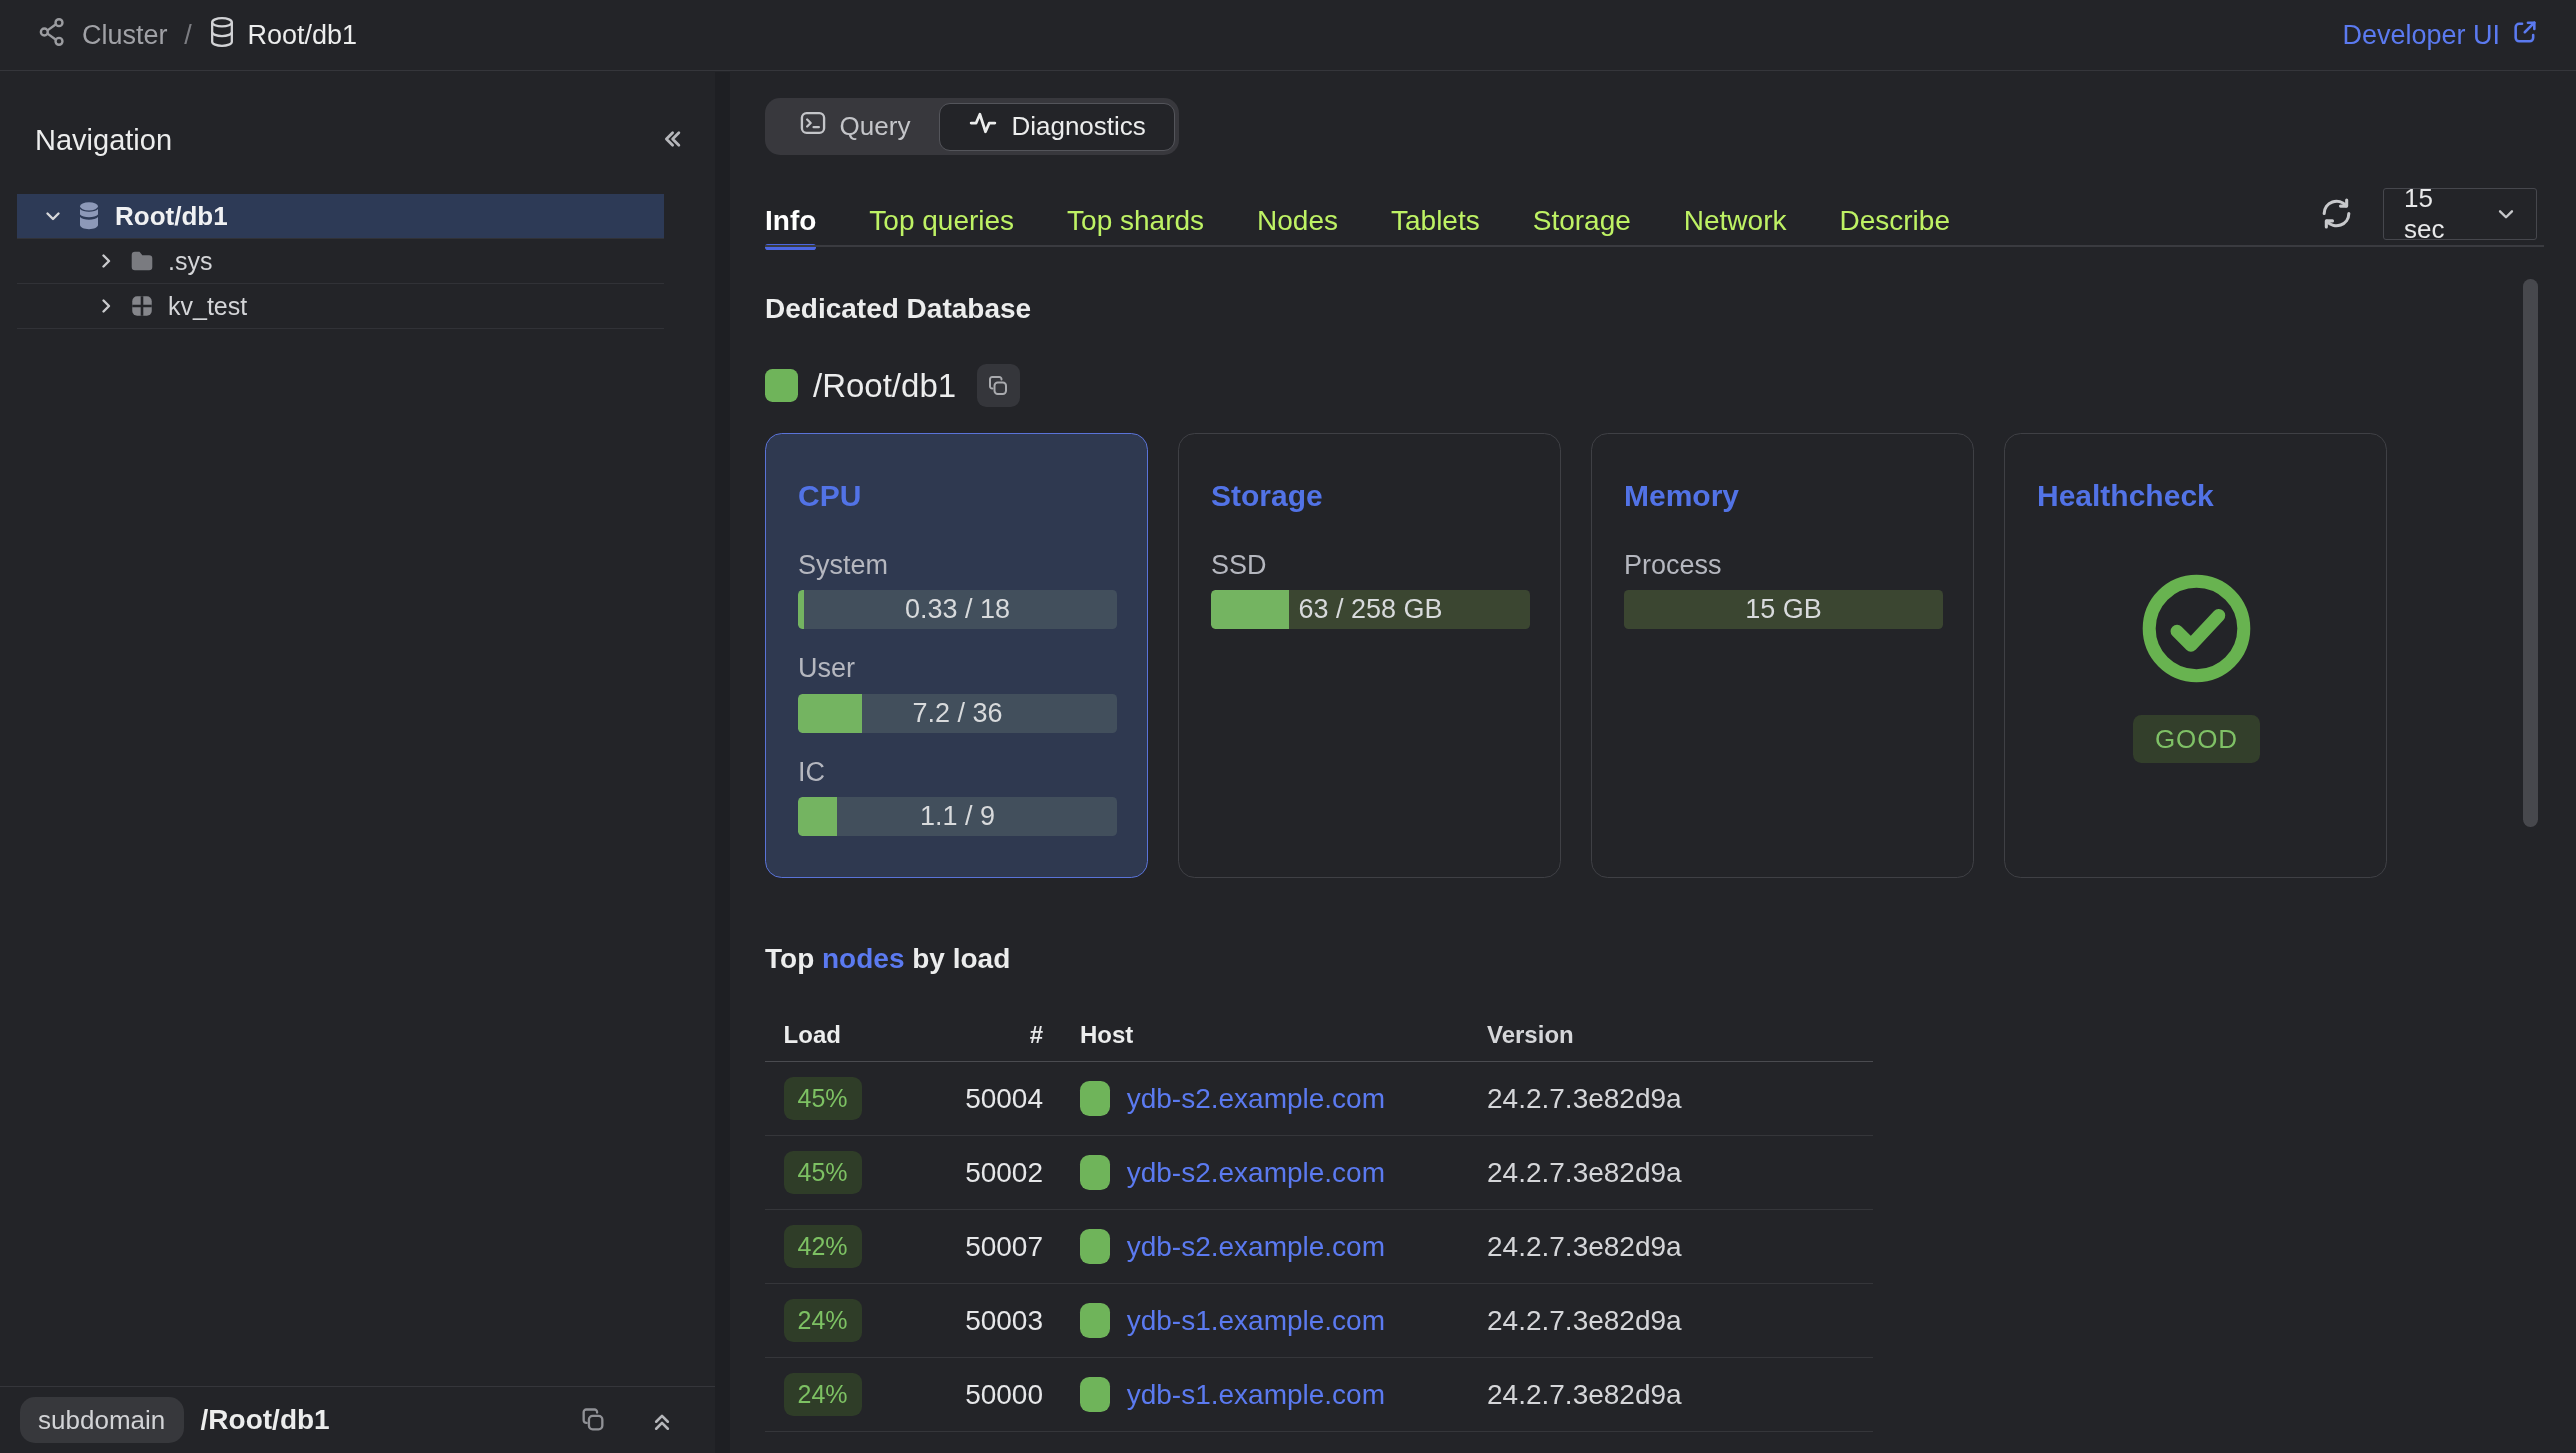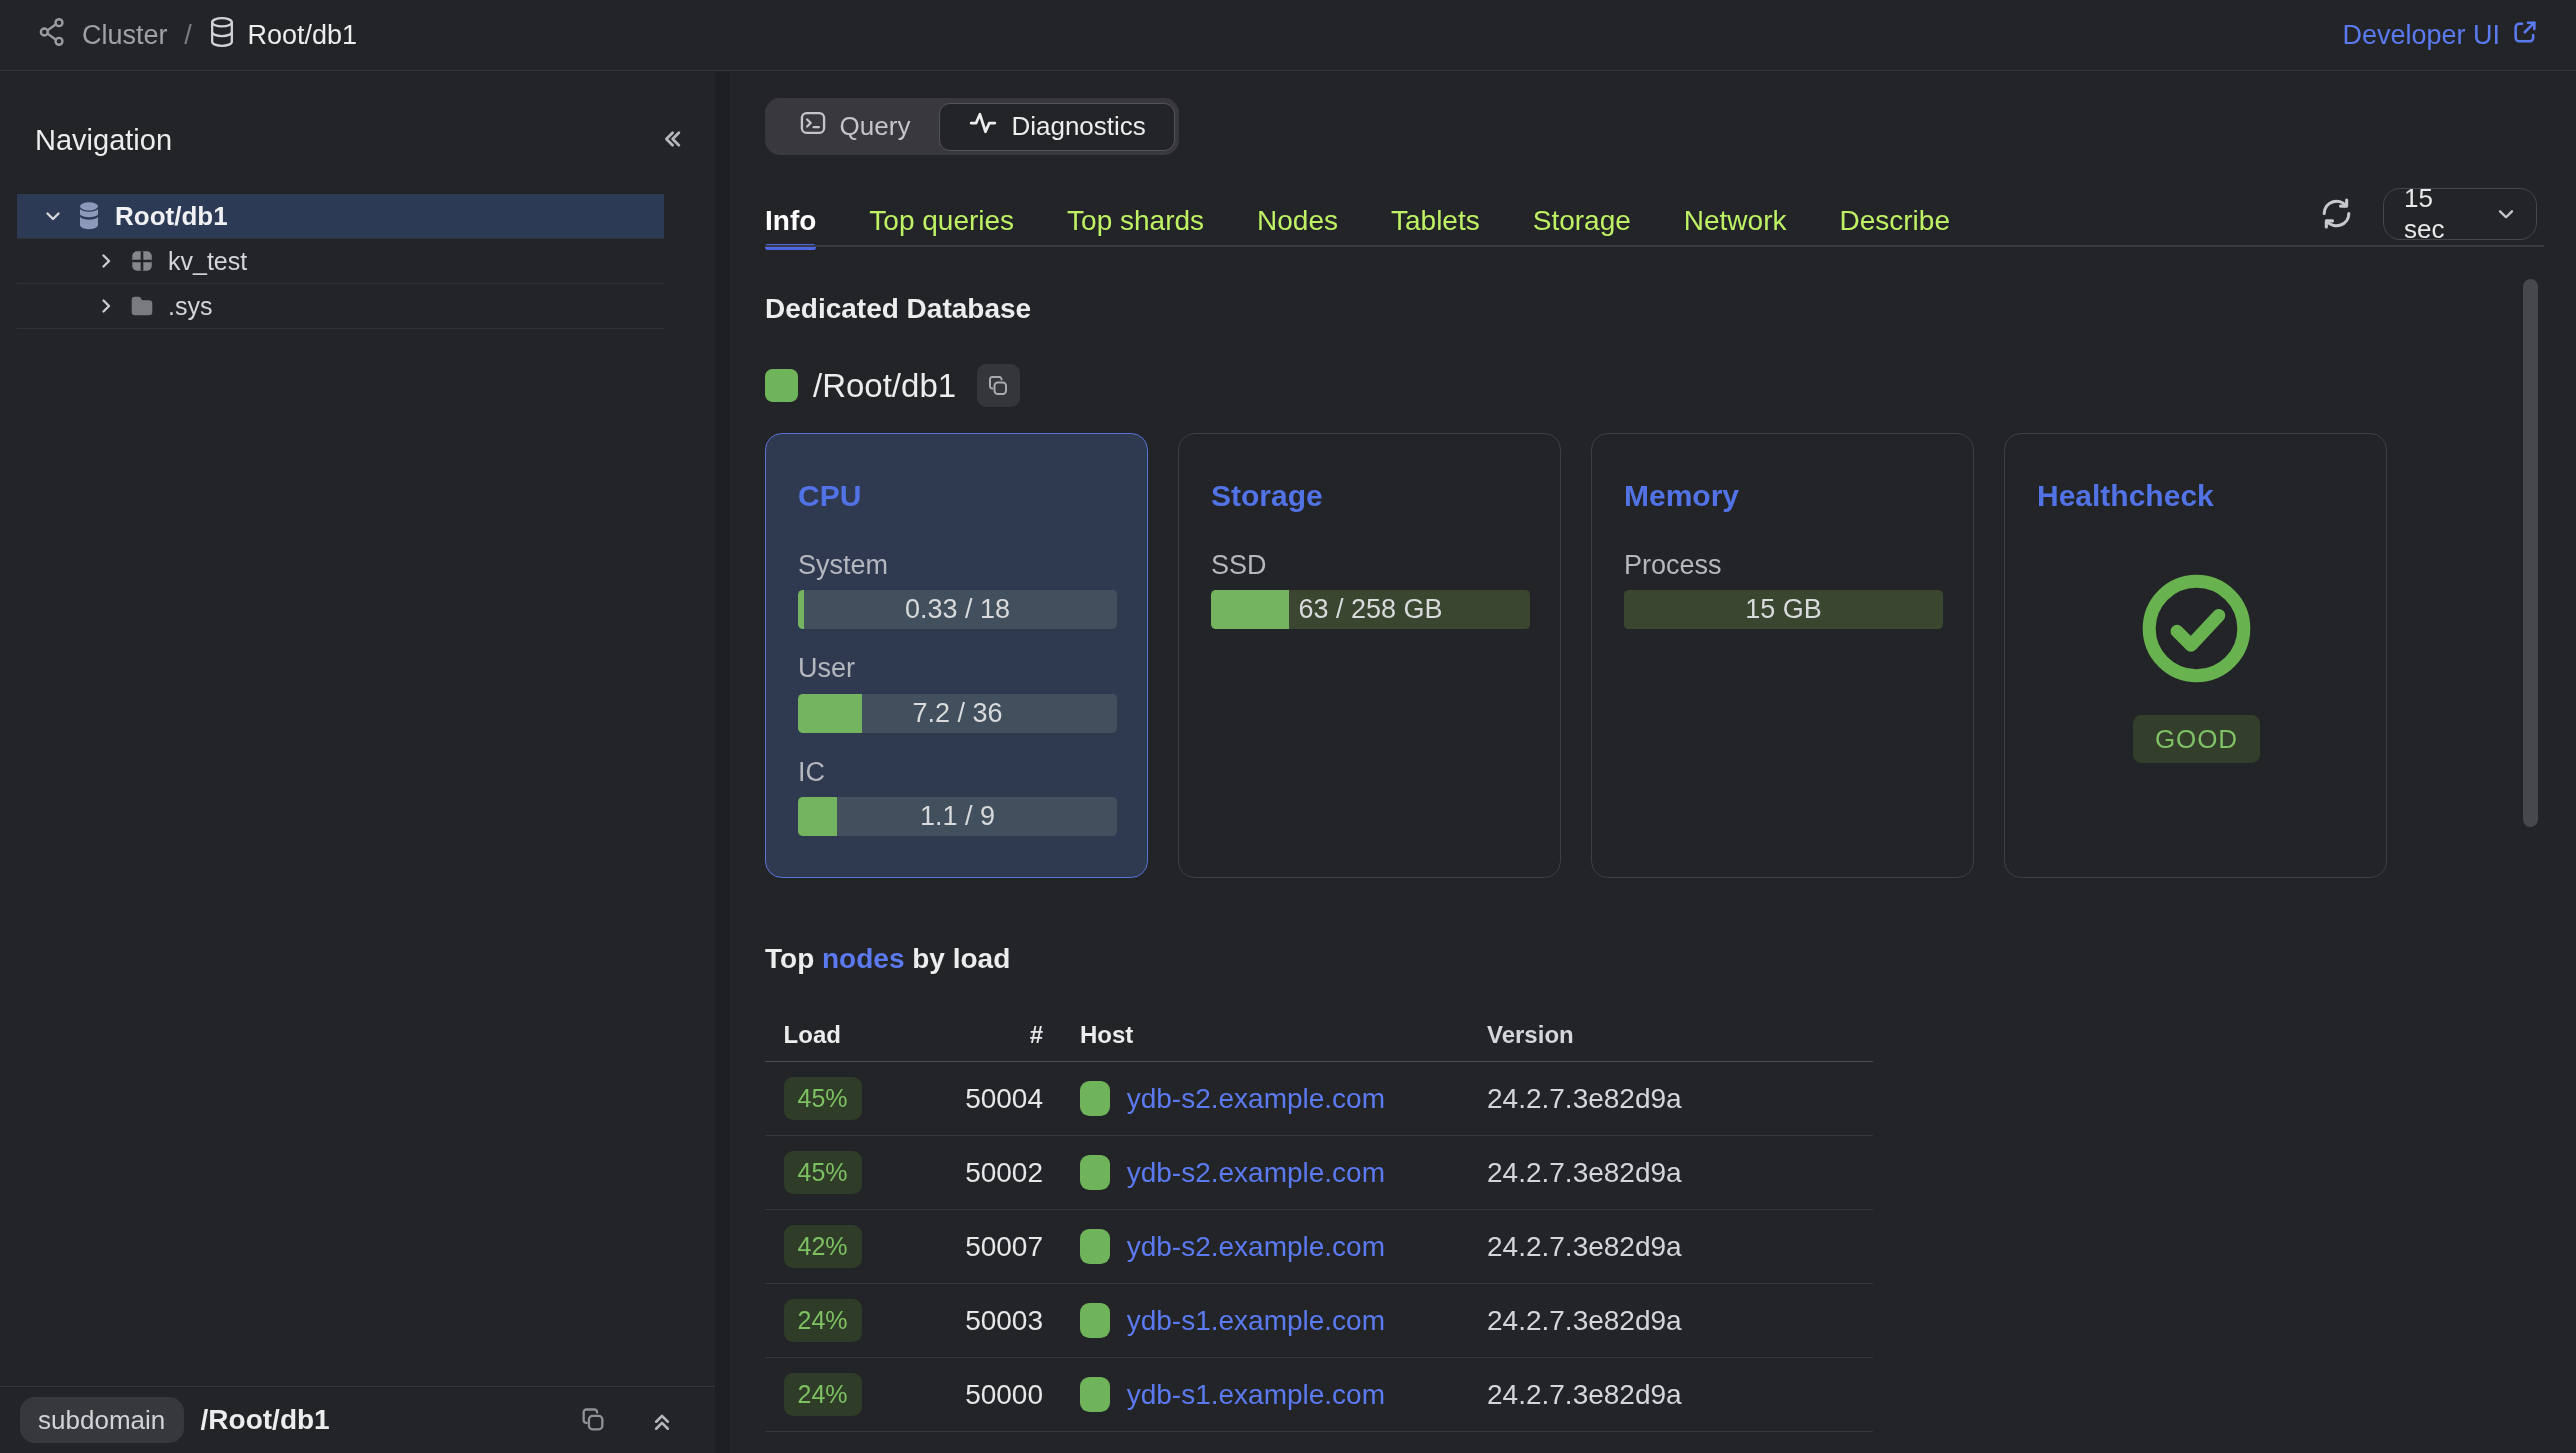--- a/index.html
+++ b/index.html
@@ -75,21 +75,21 @@
   .tab.active{ color:#ffffff; font-weight:bold; }
   .tab.active::after{
     content:""; position:absolute; left:0; right:0; bottom:-2.8px; height:5.6px;
     border-radius:2.8px; background:#4c67e2;
   }
   .tabs-underline{ position:absolute; left:0; right:0; bottom:0; height:1.9px; background:#3a3b40; }
   .refresh-controls{ position:absolute; top:-7.4px; right:7.4px; display:flex; align-items:center; gap:28px; }
   .refresh-btn{ cursor:pointer; display:flex; }
   .interval-select{
     display:flex; align-items:center; gap:20.4px; width:154px; height:52px;
-    border:1.9px solid #46474d; border-radius:17px; padding:0 16.7px 0 20.4px;
+    border:1.9px solid #46474d; border-radius:3px; padding:0 16.7px 0 20.4px;
     font-size:26px; color:#e8e9ea; cursor:pointer;
   }
   .interval-select .chev{ margin-left:auto; display:flex; }
   
   .page-title{ margin-top:46px; font-size:28px; font-weight:bold; color:#eceded; }
   .db-row{ margin-top:39px; display:flex; align-items:center; }
   .db-status-square{ width:33px; height:33px; border-radius:7.4px; background:#6fb45a; }
   .db-path{ margin-left:15px; font-size:33px; color:#eceded; }
   .copy-btn{
     margin-left:20.4px; width:43px; height:43px; border-radius:9.3px; background:#35363b;
@@ -221,39 +221,39 @@
         </span>
         <span>Root/db1</span>
       </div>
       <div class="tree-row child">
         <span class="twisty">
           <svg width="24" height="24" viewBox="0 0 24 24" fill="none" stroke="#c9cacd" stroke-width="2.4" stroke-linecap="round" stroke-linejoin="round">
               <path d="M9.5 6.5 15 12l-5.5 5.5"></path>
             </svg>
         </span>
         <span class="node-icon">
-          <svg width="26" height="26" viewBox="0 0 24 24">
-            <rect x="3" y="3" width="18" height="18" rx="4.5" fill="#85868b"></rect>
-            <path d="M12 3v18M3 12h18" stroke="#232428" stroke-width="2.4"></path>
-          </svg>
-        </span>
-        <span>kv_test</span>
+          <svg width="26" height="24" viewBox="0 0 24 22" fill="#7a7b80">
+            <path d="M2.5 5.5A3 3 0 0 1 5.5 2.5h4.2l2.6 3.1h6.2a3 3 0 0 1 3 3v8a3 3 0 0 1-3 3h-13a3 3 0 0 1-3-3z"></path>
+          </svg>
+        </span>
+        <span>.sys</span>
       </div>
       <div class="tree-row child">
         <span class="twisty">
           <svg width="24" height="24" viewBox="0 0 24 24" fill="none" stroke="#c9cacd" stroke-width="2.4" stroke-linecap="round" stroke-linejoin="round">
               <path d="M9.5 6.5 15 12l-5.5 5.5"></path>
             </svg>
         </span>
         <span class="node-icon">
-          <svg width="26" height="24" viewBox="0 0 24 22" fill="#7a7b80">
-            <path d="M2.5 5.5A3 3 0 0 1 5.5 2.5h4.2l2.6 3.1h6.2a3 3 0 0 1 3 3v8a3 3 0 0 1-3 3h-13a3 3 0 0 1-3-3z"></path>
-          </svg>
-        </span>
-        <span>.sys</span>
+          <svg width="26" height="26" viewBox="0 0 24 24">
+            <rect x="3" y="3" width="18" height="18" rx="4.5" fill="#85868b"></rect>
+            <path d="M12 3v18M3 12h18" stroke="#232428" stroke-width="2.4"></path>
+          </svg>
+        </span>
+        <span>kv_test</span>
       </div>
     </div>
 
     <div class="sidebar-footer">
       <span class="subdomain-badge">subdomain</span>
       <span class="footer-path">/Root/db1</span>
       <span class="footer-icons">
         <span class="icon-btn">
           <svg width="28" height="28" viewBox="0 0 24 24" fill="none" stroke="#909196" stroke-width="2" stroke-linecap="round">
             <rect x="8.5" y="8.5" width="11.5" height="11.5" rx="3.2"></rect>

